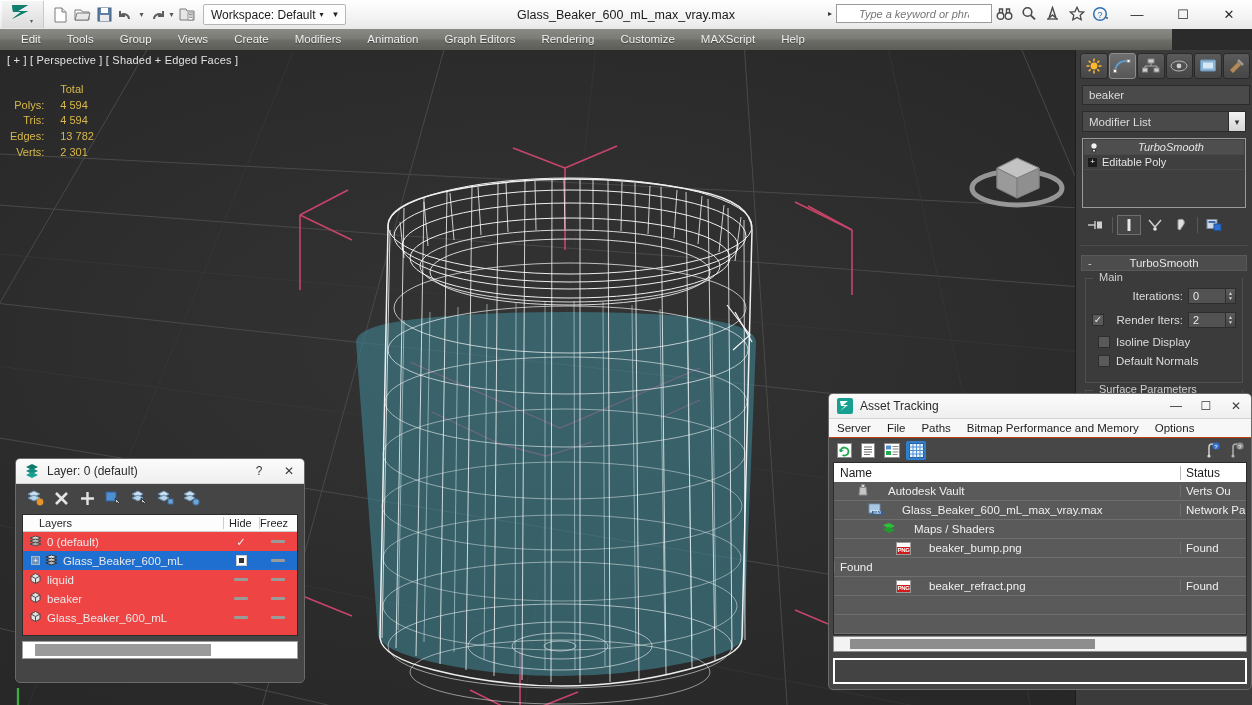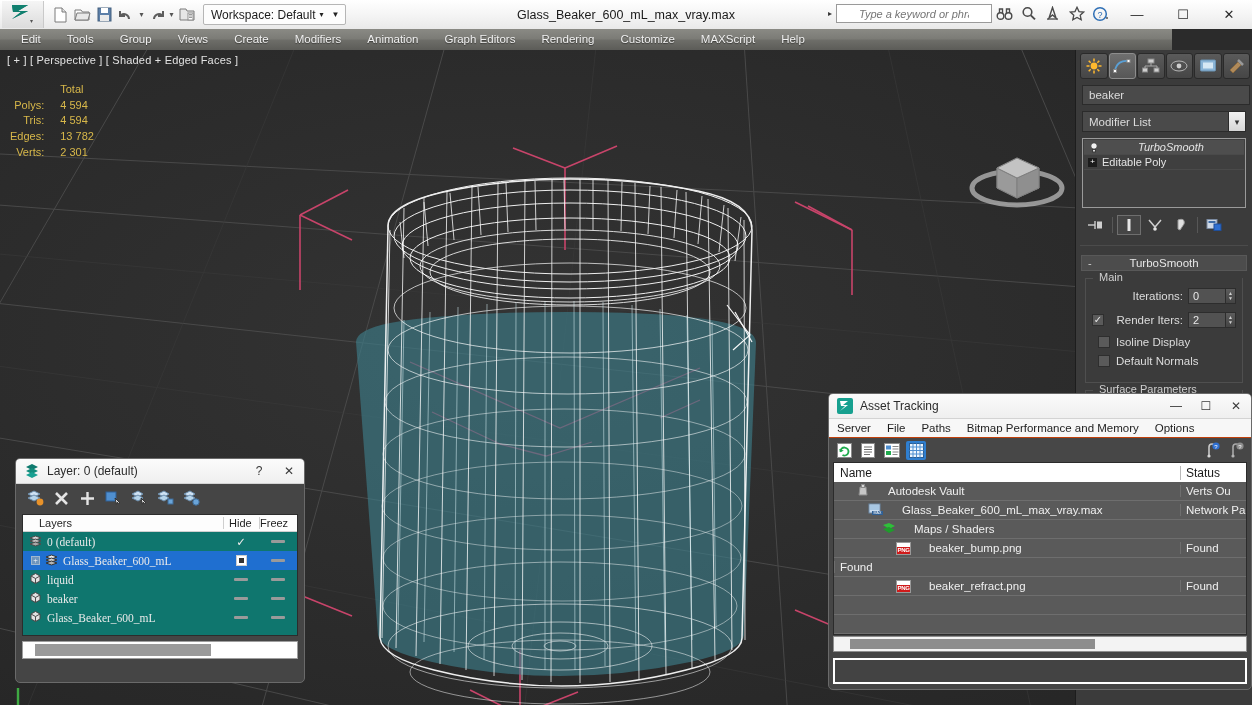--- a/index.html
+++ b/index.html
@@ -206,21 +206,21 @@
   .lay-list {
     margin: 2px 6px 0 6px; height: 122px; background: #fff; border: 1px solid #2c2c2c; overflow: hidden;
   }
   .lay-hdr {
     display: flex; height: 17px; background: #fdfdfd; border-bottom: 1px solid #cfcfcf;
     font-size: 11px; color: #1f1f1f; align-items: center;
   }
   .lay-hdr .c1 { flex: 1; padding-left: 16px; }
   .lay-hdr .c2 { width: 36px; border-left: 1px solid #cfcfcf; padding-left: 5px; }
   .lay-hdr .c3 { width: 38px; border-left: 1px solid #cfcfcf; padding-left: 0; }
-  .lay-body { background: #0f766e; height: 104px; font-family: Liberation Serif, serif; }
+  .lay-body { background: #ef4444; height: 104px; }
   .lay-row { display: flex; height: 19px; align-items: center; font-size: 11.5px; color: #eaeaea; }
   .lay-row.sel { background: #1f6fd0; }
   .lay-row .c1 { flex: 1; display: flex; align-items: center; gap: 5px; padding-left: 6px; overflow:hidden; white-space:nowrap; }
   .lay-row .c2 { width: 36px; display:flex; align-items:center; justify-content:center; }
   .lay-row .c3 { width: 38px; display:flex; align-items:center; justify-content:center; }
   .lay-row .dash { width: 14px; height: 3px; background: #9a9a9a; border-radius:1px; }
   .exp-box {
     width: 9px; height: 9px; border: 1px solid #9fb7cf; background: #6f95bd; color:#fff;
     font-size: 8px; line-height: 7px; text-align: center; margin-left: 2px;
   }

